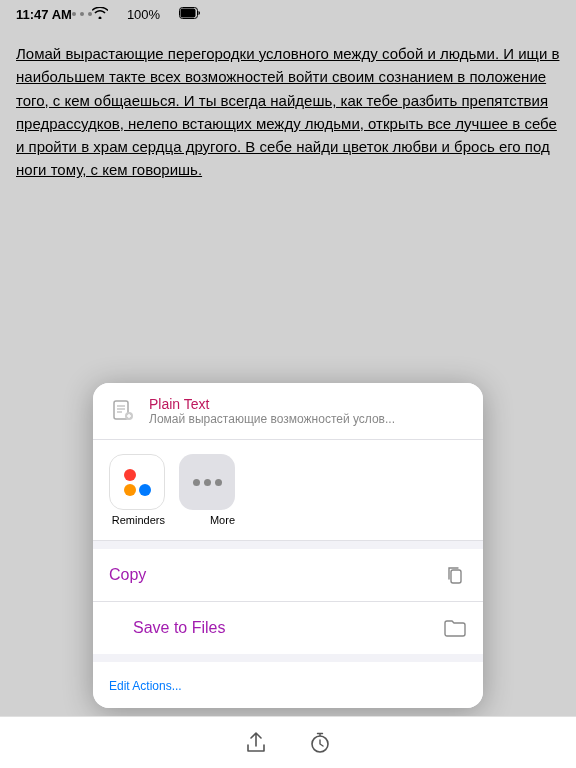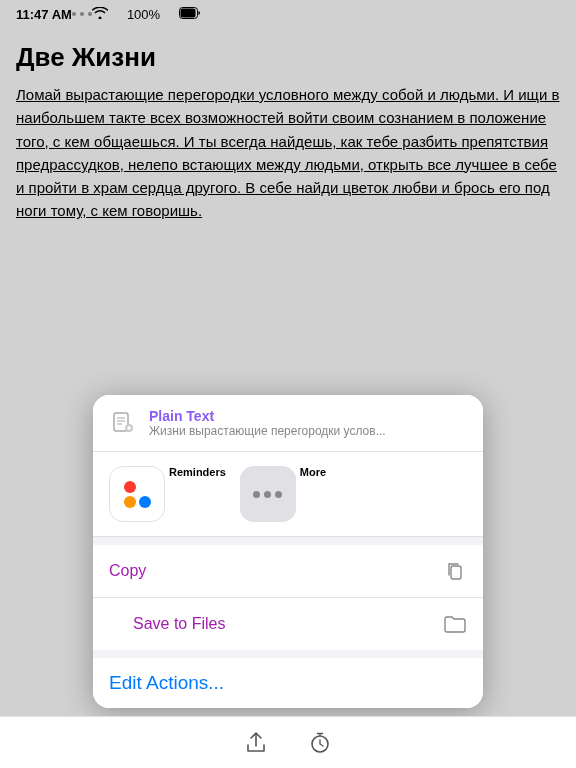--- a/index.html
+++ b/index.html
@@ -116,22 +116,22 @@
       flex-shrink: 0;
     }
 
     .share-preview-text {
       flex: 1;
       overflow: hidden;
     }
 
     .share-preview-title {
       font-size: 14px;
-      font-weight: 700;
-      color: #8b5cf6;
+      font-weight: 400;
+      color: #be185d;
     }
 
     .share-preview-subtitle {
       font-size: 12px;
       color: #888;
       white-space: nowrap;
       overflow: hidden;
       text-overflow: ellipsis;
     }
 
@@ -140,25 +140,24 @@
       background: #fff;
       padding: 14px 16px;
       display: flex;
       gap: 14px;
       align-items: flex-end;
       border-bottom: 1px solid #e0e0e5;
     }
 
     .share-app-item {
       display: flex;
-      flex-direction: row;
-      align-items: flex-start;
+      flex-direction: column;
+      align-items: flex-end;
       gap: 4px;
       cursor: pointer;
-      font-weight: bold;
     }
 
     .share-app-icon {
       width: 56px;
       height: 56px;
       border-radius: 14px;
       display: flex;
       align-items: center;
       justify-content: center;
       overflow: hidden;
@@ -214,21 +213,21 @@
       background: #f2f2f7;
     }
 
     .edit-actions-row {
       background: #fff;
       padding: 14px 16px;
       border-radius: 0 0 0 0;
     }
 
     .edit-actions-link {
-      font-size: 19px;
+      font-size: 12px;
       color: #007aff;
       cursor: pointer;
     }
 
     
     .bottom-toolbar {
       position: absolute;
       bottom: 0;
       left: 0;
       width: 576px;
@@ -306,21 +305,20 @@
       <svg width="22" height="12" viewBox="0 0 22 12" fill="none">
         <rect x="0.5" y="0.5" width="18" height="11" rx="3" stroke="#000" stroke-width="1"></rect>
         <rect x="1.5" y="1.5" width="15" height="9" rx="2" fill="#000"></rect>
         <path d="M19.5 4v4c.8-.4 1.5-1.2 1.5-2s-.7-1.6-1.5-2z" fill="#000"></path>
       </svg>
     </span>
   </div>
 </div>
 
 <div class="main-content">
-  <h1 class="book-title">Две Жизни</h1>
   <p class="book-text">Ломай вырастающие перегородки условного между собой и людьми. И ищи в наибольшем такте всех возможностей войти своим сознанием в положение того, с кем общаешься. И ты всегда найдешь, как тебе разбить препятствия предрассудков, нелепо встающих между людьми, открыть все лучшее в себе и пройти в храм сердца другого. В себе найди цветок любви и брось его под ноги тому, с кем говоришь.</p>
 </div>
 
 <div class="overlay"></div>
 
 <div class="share-sheet">
   <div class="share-sheet-card">
 
     <div class="share-preview">
       <div class="share-preview-icon">
@@ -328,21 +326,21 @@
           <rect x="3" y="2" width="14" height="18" rx="2" stroke="#aaa" stroke-width="1.5" fill="none"></rect>
           <line x1="6" y1="7" x2="14" y2="7" stroke="#aaa" stroke-width="1.2"></line>
           <line x1="6" y1="10" x2="14" y2="10" stroke="#aaa" stroke-width="1.2"></line>
           <line x1="6" y1="13" x2="11" y2="13" stroke="#aaa" stroke-width="1.2"></line>
           <circle cx="18" cy="17" r="4" fill="#ccc"></circle>
           <path d="M16 17h4M18 15v4" stroke="#fff" stroke-width="1.5"></path>
         </svg>
       </div>
       <div class="share-preview-text">
         <div class="share-preview-title">Plain Text</div>
-        <div class="share-preview-subtitle">Жизни вырастающие перегородки услов...</div>
+        <div class="share-preview-subtitle">Ломай вырастающие возможностей услов...</div>
       </div>
     </div>
 
     <div class="share-apps-row">
 
       <div class="share-app-item">
         <div class="share-app-icon reminders-icon">
           <div class="reminders-dots">
             <div class="rdot red"></div>
             <div class="rdot" style="background:transparent"></div>

